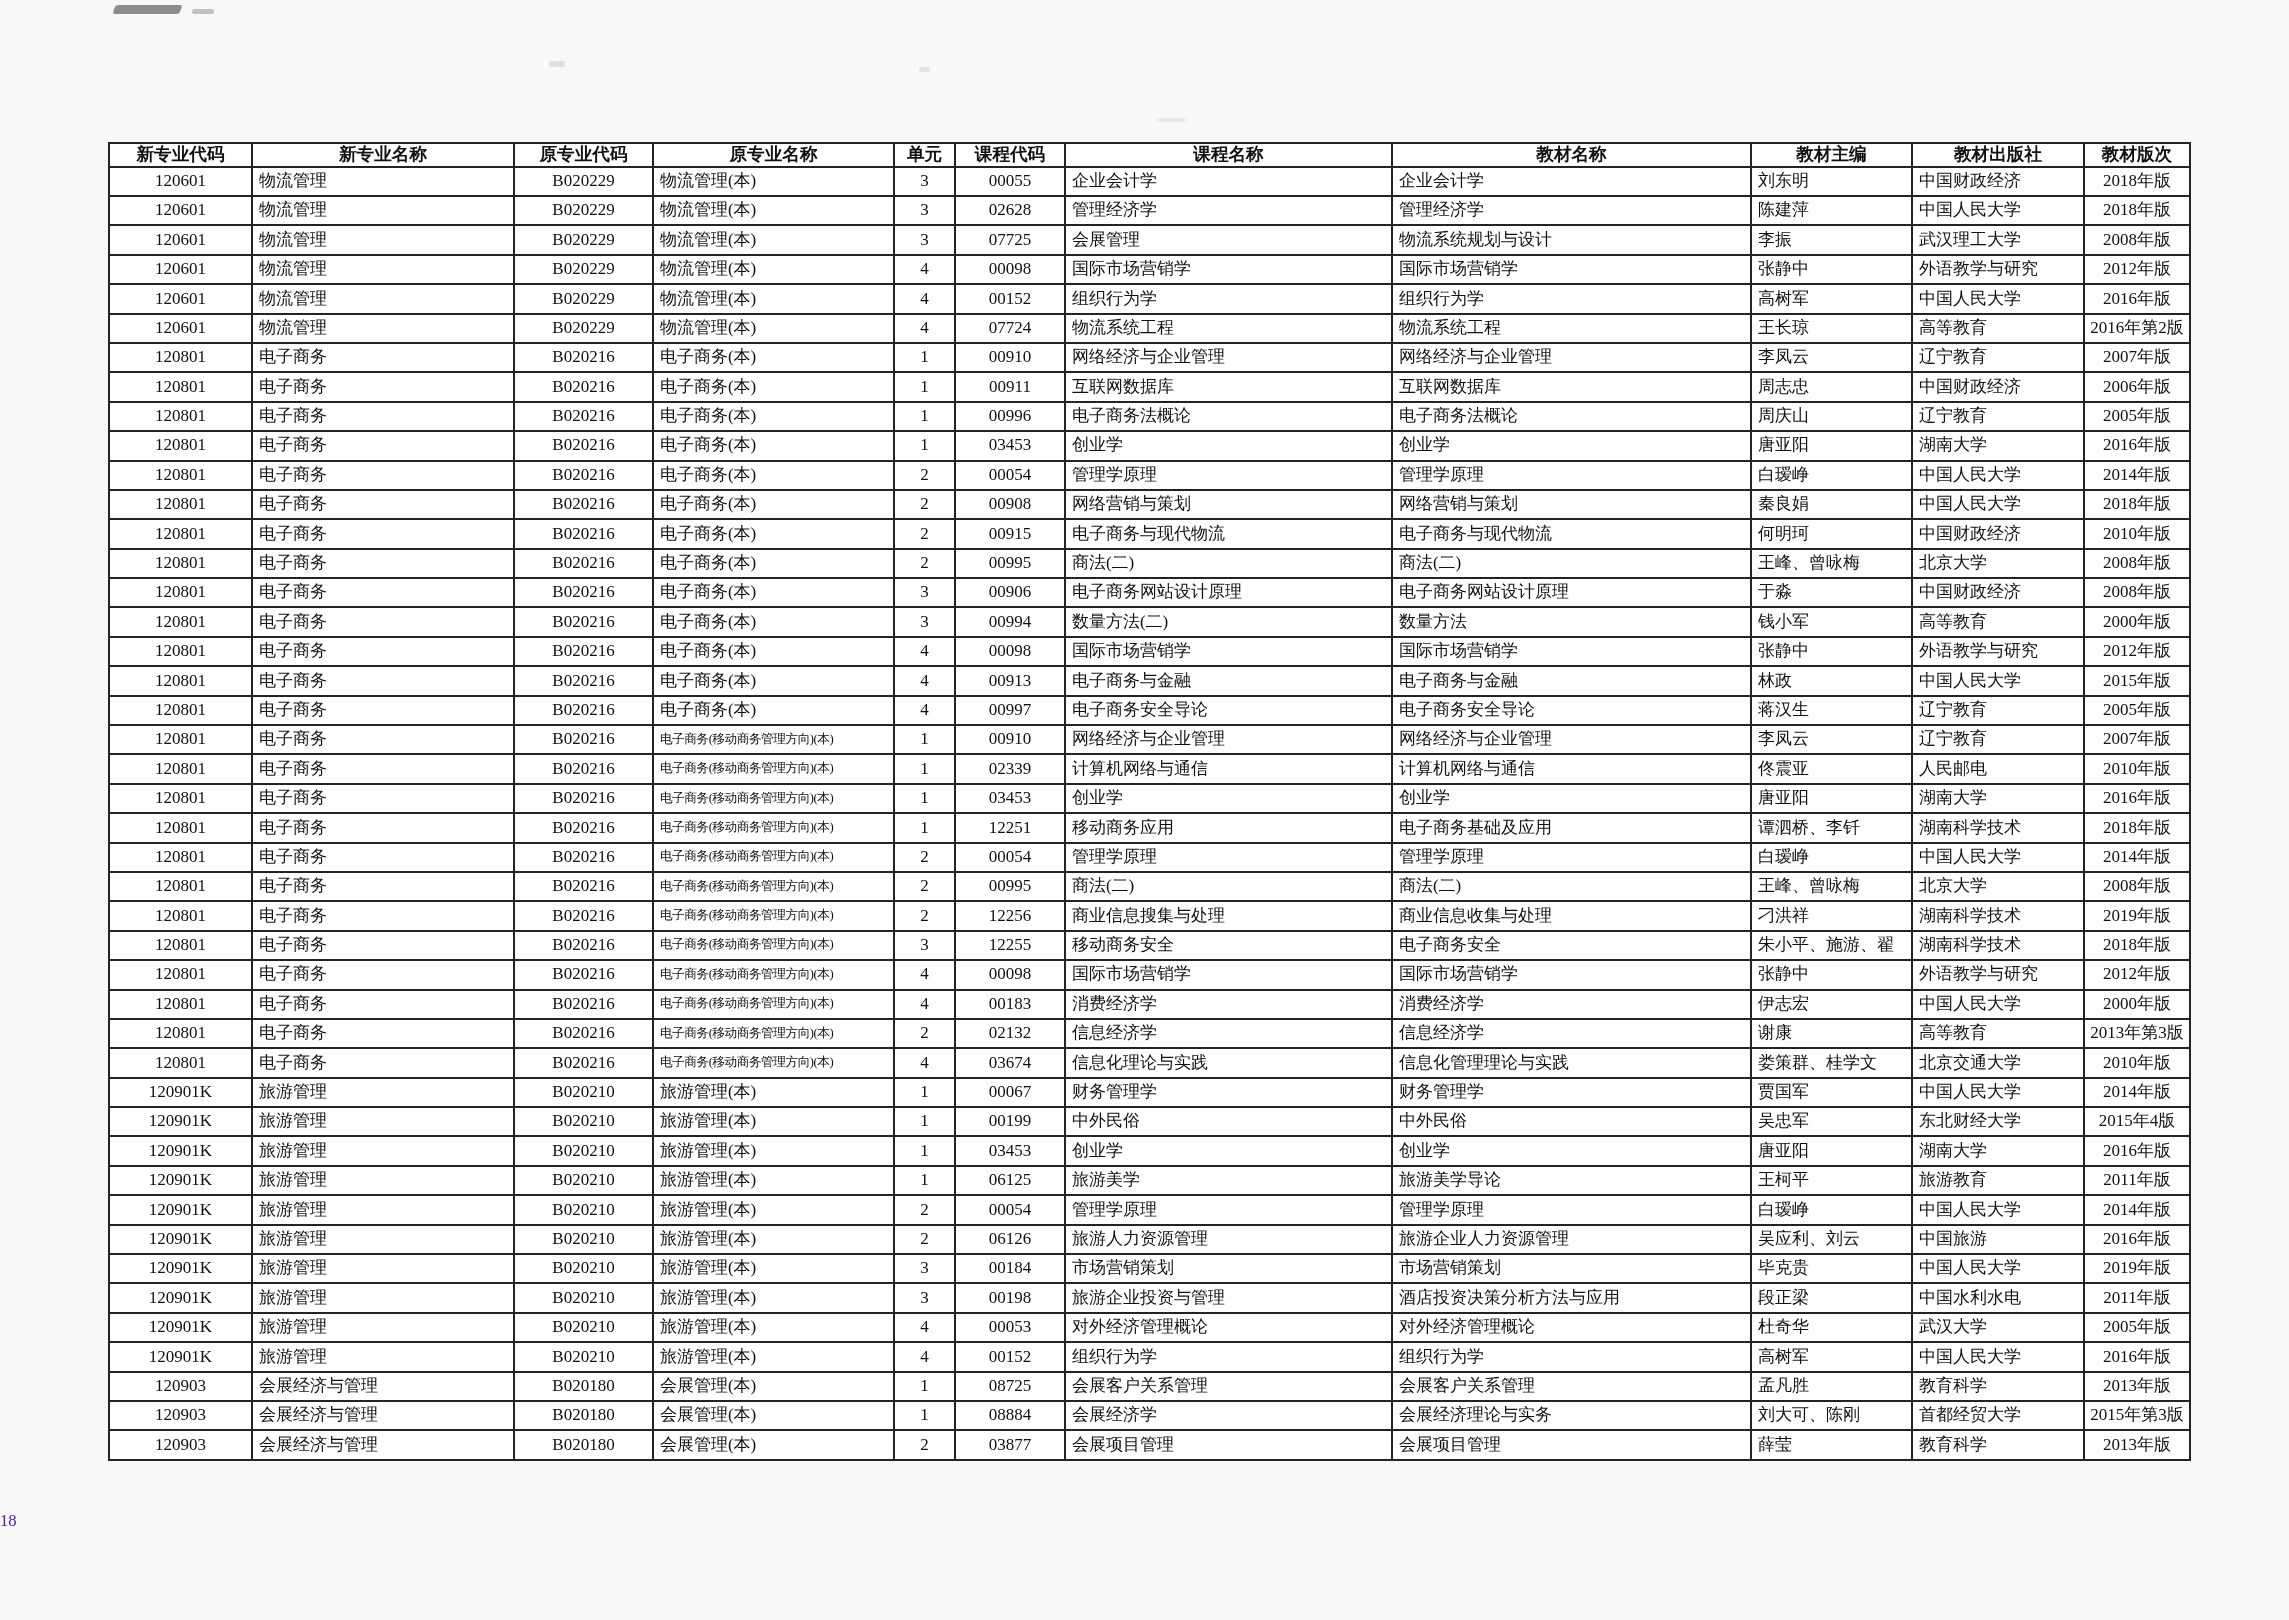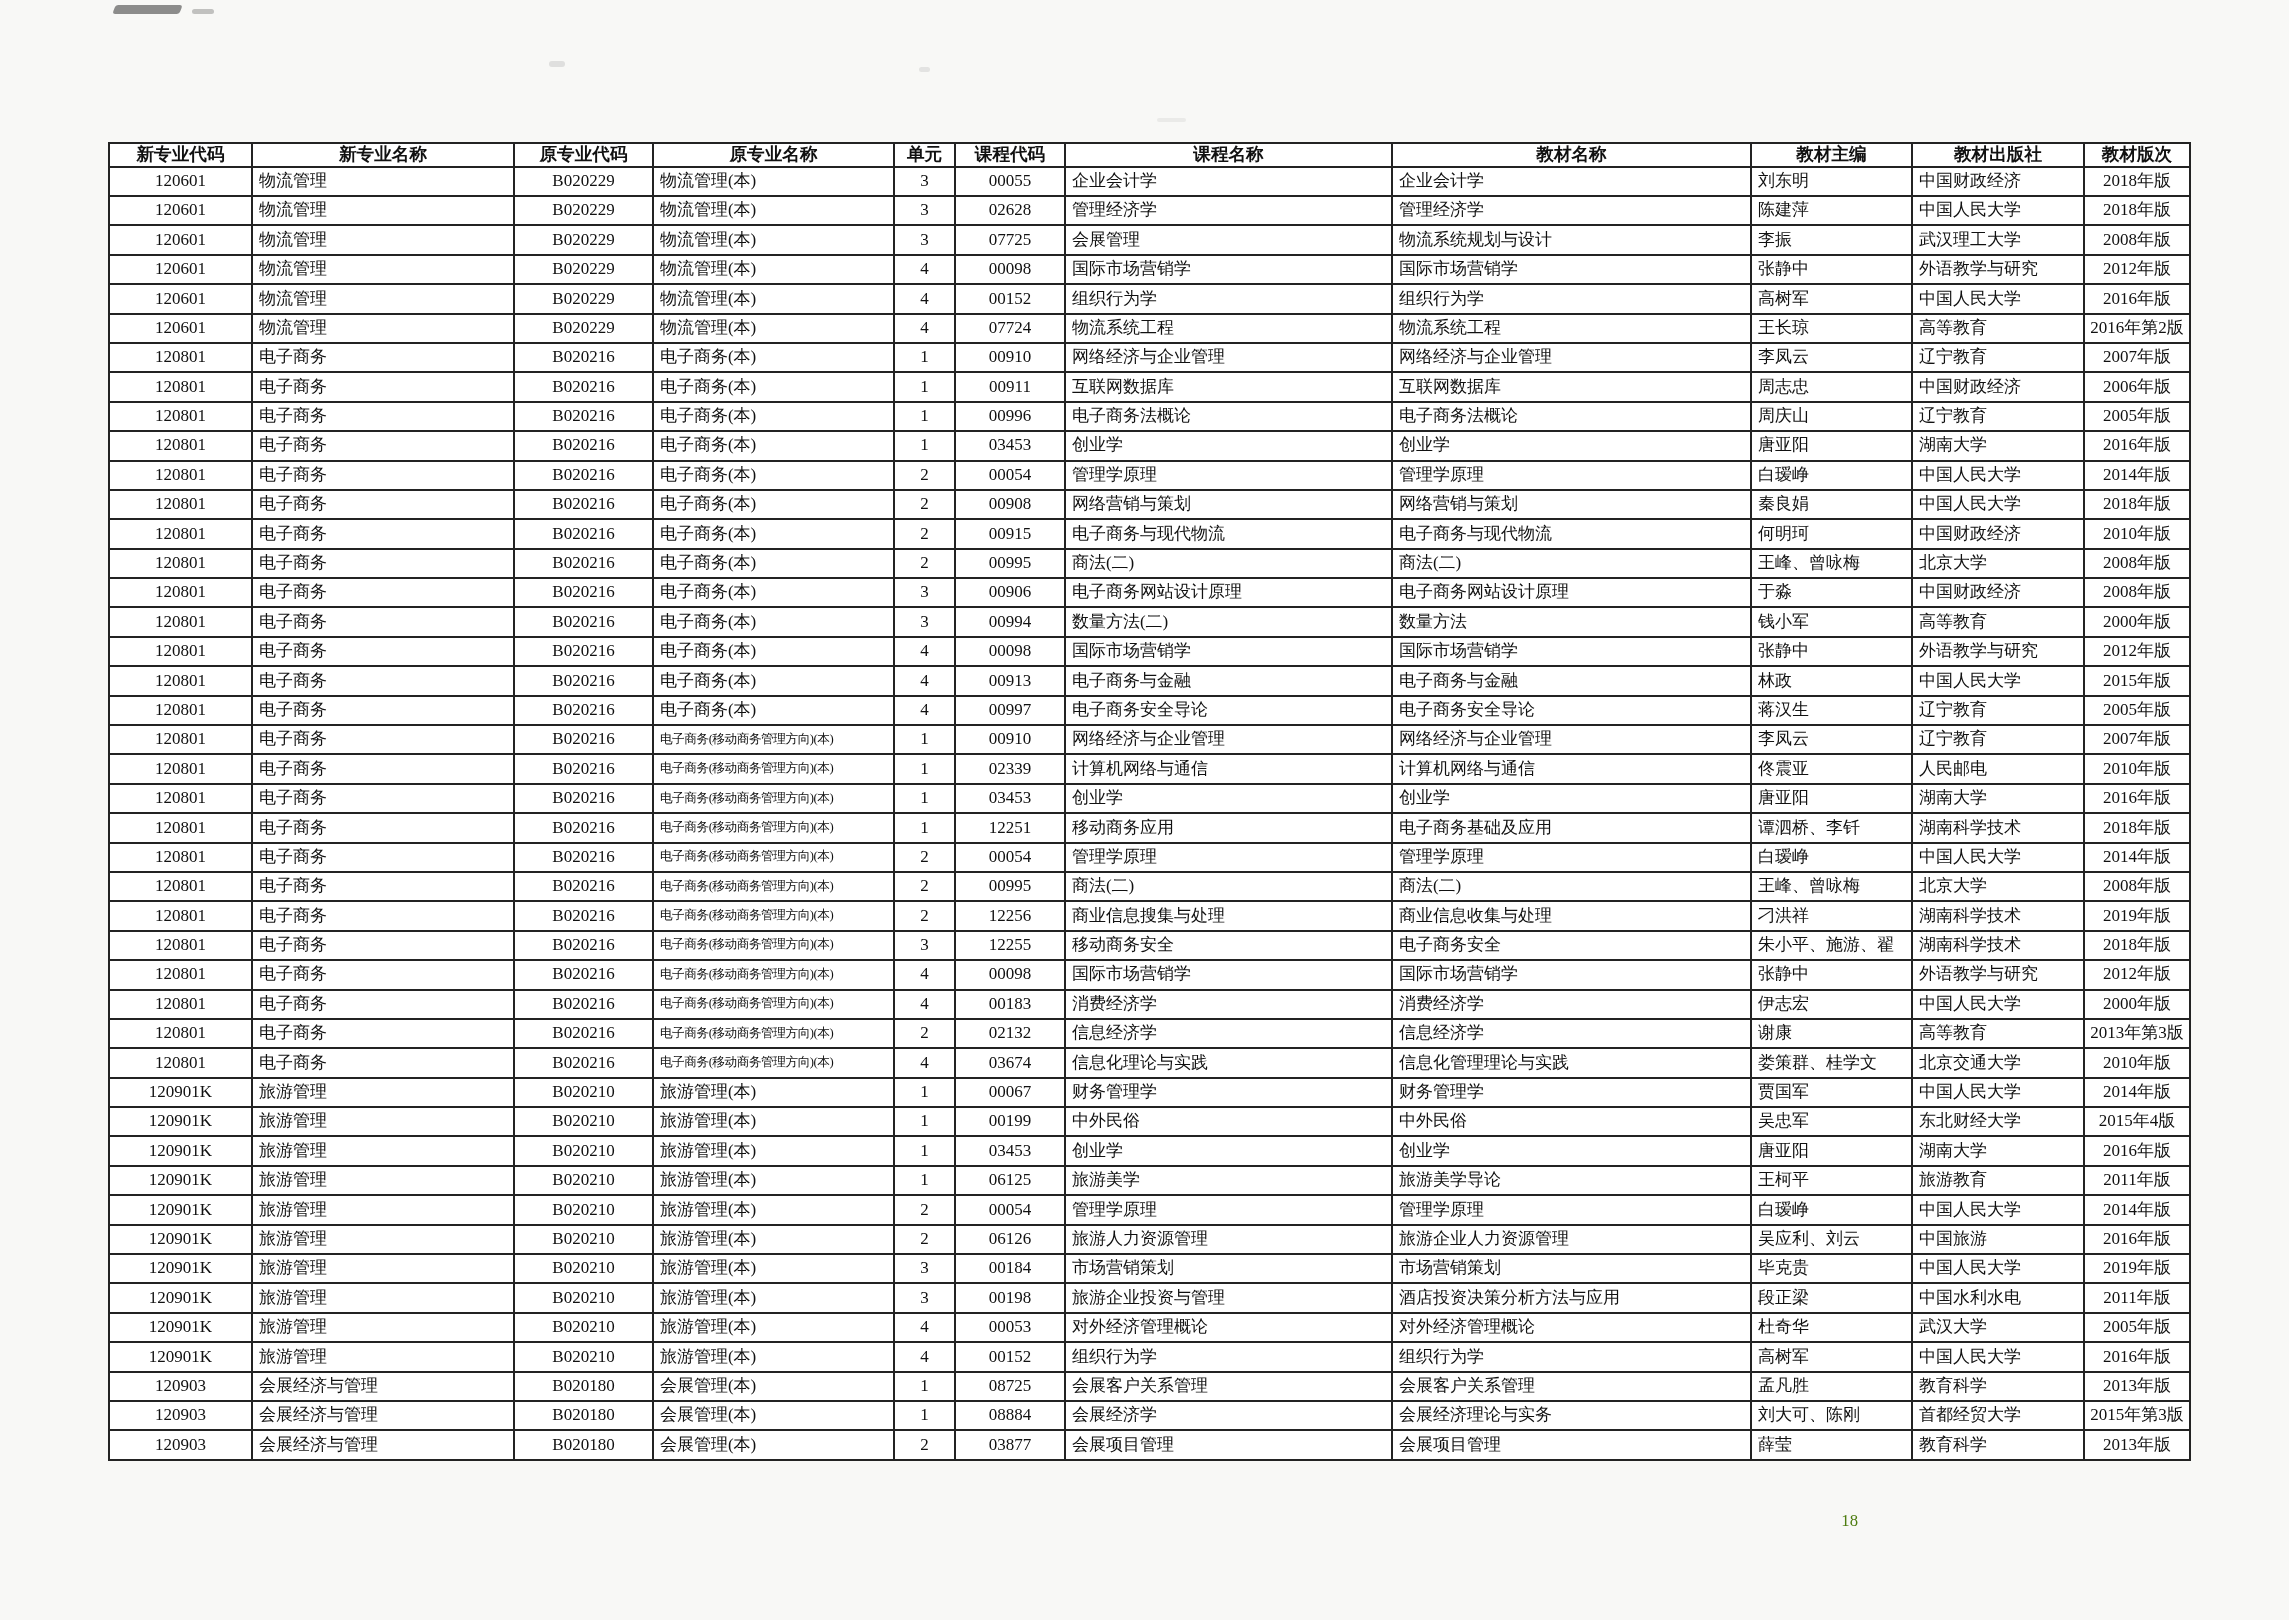--- a/index.html
+++ b/index.html
@@ -53,21 +53,21 @@
   #course-table td:nth-child(2),
   #course-table td:nth-child(4),
   #course-table td:nth-child(7),
   #course-table td:nth-child(8),
   #course-table td:nth-child(9),
   #course-table td:nth-child(10){text-align:left;padding-left:5.9px;}
   #course-table td.small{font-size:12.7px;letter-spacing:-0.5px;margin-top:36px;}
 
   #page-number{
     position:absolute;left:0;top:1511px;width:1858px;
-    text-align:right;font-size:16.7px;color:#4d7c0f;
+    text-align:left;font-size:16.7px;color:#4c1d95;
   }
 </style>
 </head>
 <body>
 
 <div class="artifact" id="art1"></div>
 <div class="artifact" id="art2"></div>
 <div class="artifact" id="art3"></div>
 <div class="artifact" id="art4"></div>
 <div class="artifact" id="art5"></div>

